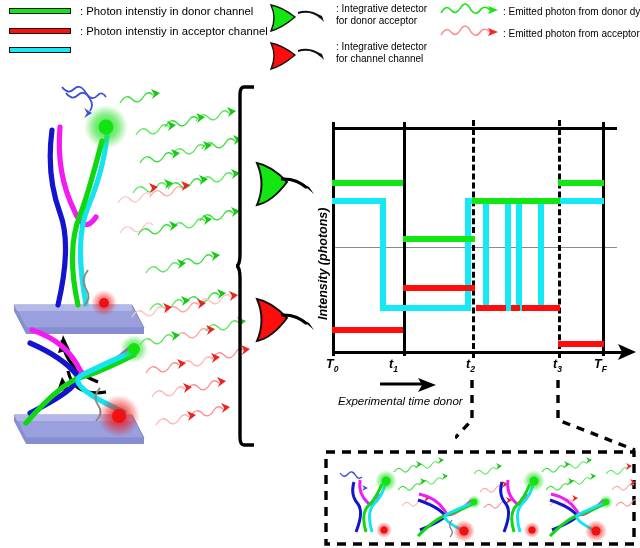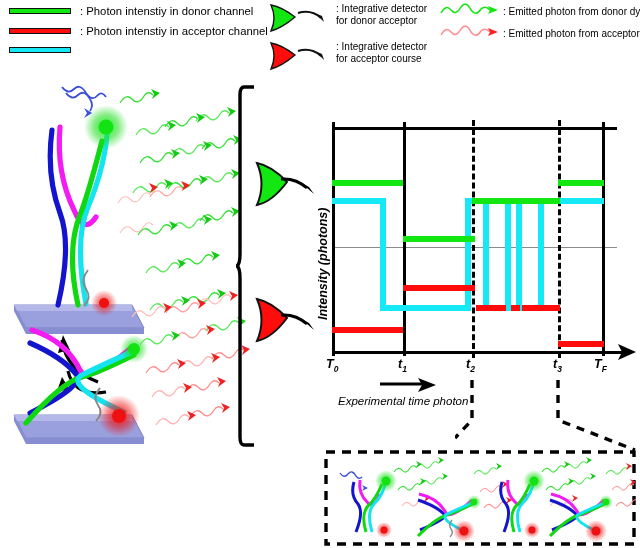--- a/index.html
+++ b/index.html
@@ -68,21 +68,21 @@
     </svg>
   </div>
   <div class="abs" style="left:296px;top:45px;width:34px;height:22px;">
     <svg width="34" height="22" viewBox="0 0 34 22">
       <path d="M2 6 Q15 2 25 11" stroke="#111" stroke-width="2" fill="none"></path>
       <path d="M28 15 L19 6 L26 9 Z" fill="#111"></path>
     </svg>
   </div>
   <div class="abs" style="left:330px;top:41px;">
     <div class="lg-text2">: Integrative detector</div>
-    <div class="lg-text2">for acceptor course</div>
+    <div class="lg-text2">for channel channel</div>
   </div>
 
   <div class="abs" style="left:440px;top:2px;width:60px;height:16px;">
     <svg width="60" height="16" viewBox="0 0 60 16">
       <path d="M1 11 Q6 2 11 8 Q16 14 21 5 Q26 -2 31 8 Q36 15 41 7 Q45 3 50 8" stroke="#12e712" stroke-width="1.5" fill="none"></path>
       <path d="M58 8 L48 4 L50 8 L48 12 Z" fill="#12e712"></path>
     </svg>
   </div>
   <div class="abs" style="left:503px;top:1px;">
     <span class="lg-text2" style="margin-left:0">: Emitted photon from donor dye</span>
@@ -329,40 +329,40 @@
     <div class="lvl r" style="left:176px;top:195px;width:30px;"></div>
     <div class="lvl r" style="left:211px;top:195px;width:9px;"></div>
     <div class="lvl r" style="left:222px;top:195px;width:38px;"></div>
 
     <div class="lvl r" style="left:258px;top:231px;width:46px;"></div>
   </div>
 
   <div class="axlab" style="left:26px;top:247px;">
     <span>T</span><sub>0</sub>
   </div>
-  <div class="axlab" style="left:98px;top:247px;">
+  <div class="axlab" style="left:89px;top:247px;">
     <span>t</span><sub>1</sub>
   </div>
   <div class="axlab" style="left:166px;top:247px;">
     <span>t</span><sub>2</sub>
   </div>
   <div class="axlab" style="left:253px;top:247px;">
     <span>t</span><sub>3</sub>
   </div>
   <div class="axlab" style="left:294px;top:247px;">
     <span>T</span><sub>F</sub>
   </div>
 
   <div class="abs" style="left:80px;top:268px;width:60px;height:16px;">
     <svg width="60" height="16" viewBox="0 0 60 16">
       <path d="M0 6 L44 6" stroke="#000" stroke-width="3.2"></path>
       <path d="M56 7 L38 0 L42 7 L38 14 Z" fill="#000"></path>
     </svg>
   </div>
-  <div id="timecourse" style="left:38px;top:285px;">Experimental time photon</div>
+  <div id="timecourse" style="left:38px;top:285px;">Experimental time donor</div>
 </div>
 
 <div class="abs" style="left:455px;top:380px;width:185px;height:90px;">
   <svg width="185" height="90" viewBox="0 0 185 90">
     <path d="M17 0 L17 40 L0 58" stroke="#000" stroke-width="3.4" fill="none" stroke-dasharray="8,7"></path>
     <path d="M103 0 L103 40 L180 70" stroke="#000" stroke-width="3.4" fill="none" stroke-dasharray="8,7"></path>
   </svg>
 </div>
 
 <div class="abs" style="left:324px;top:450px;width:312px;height:96px;">

